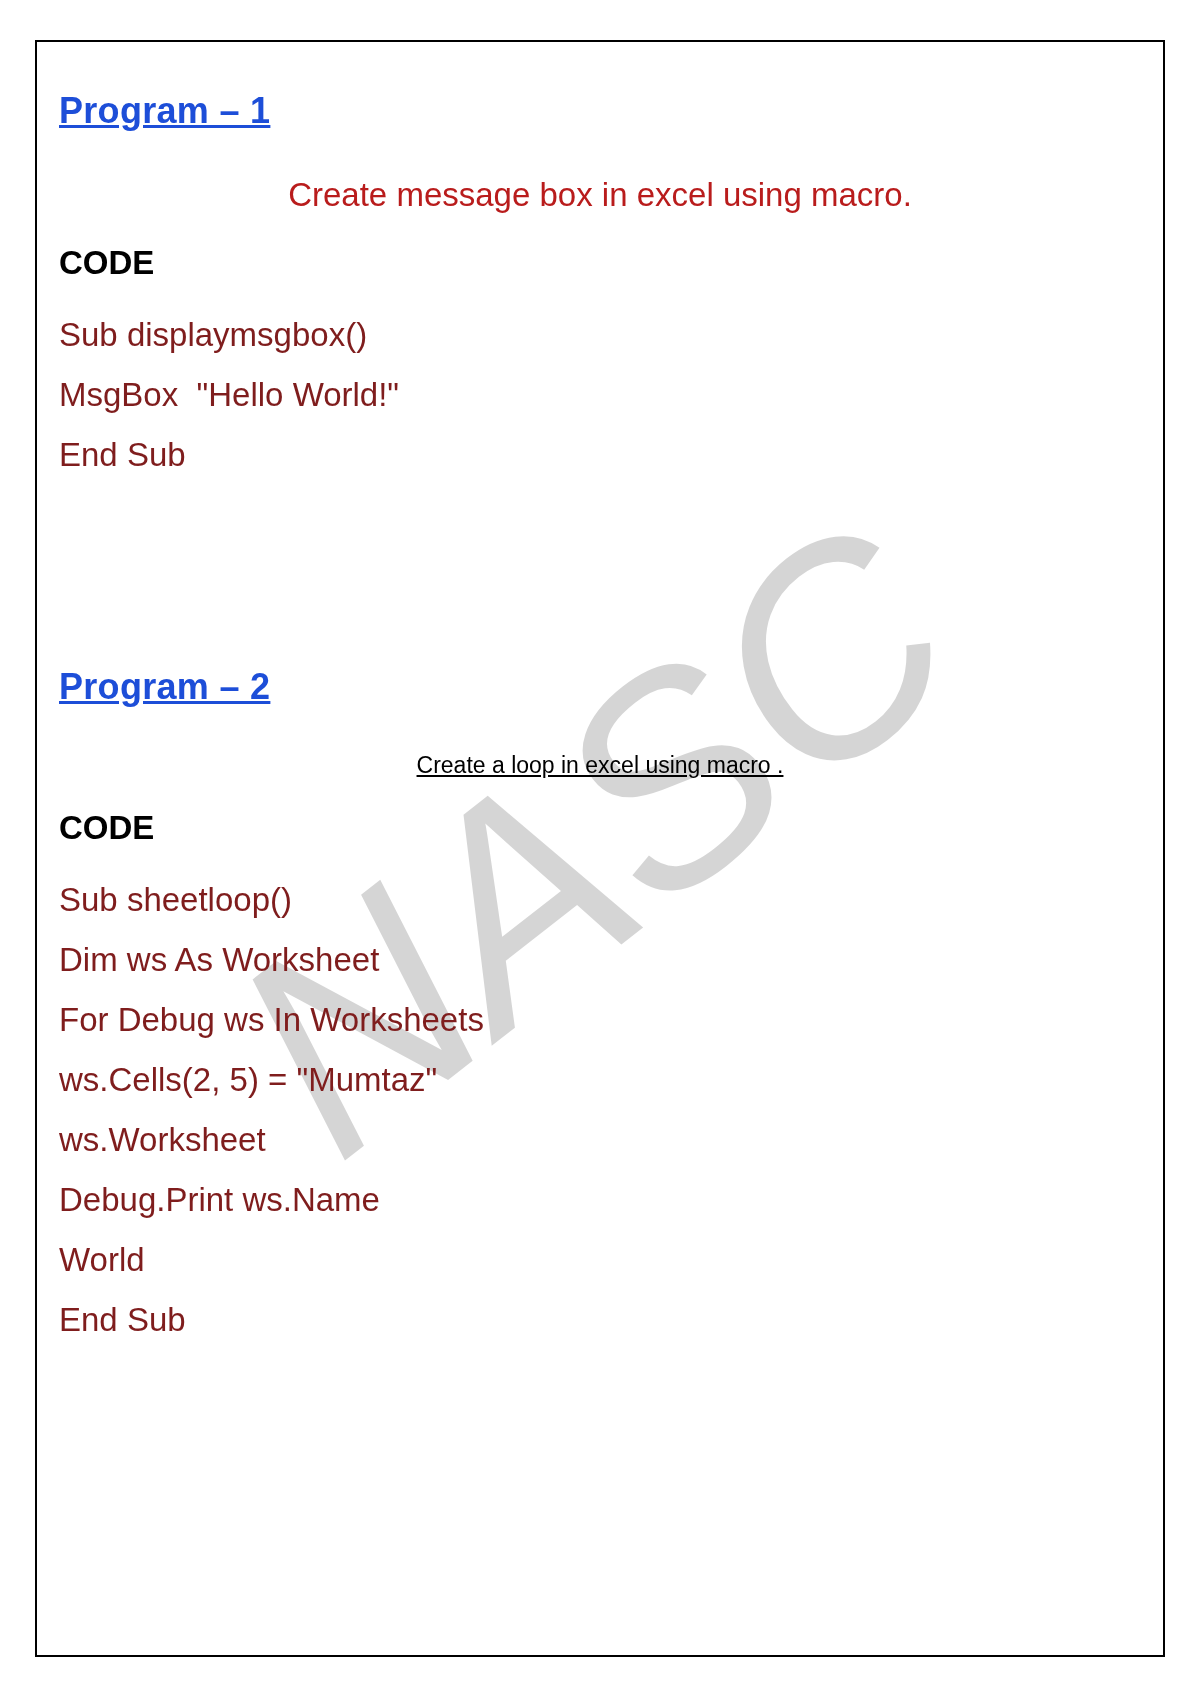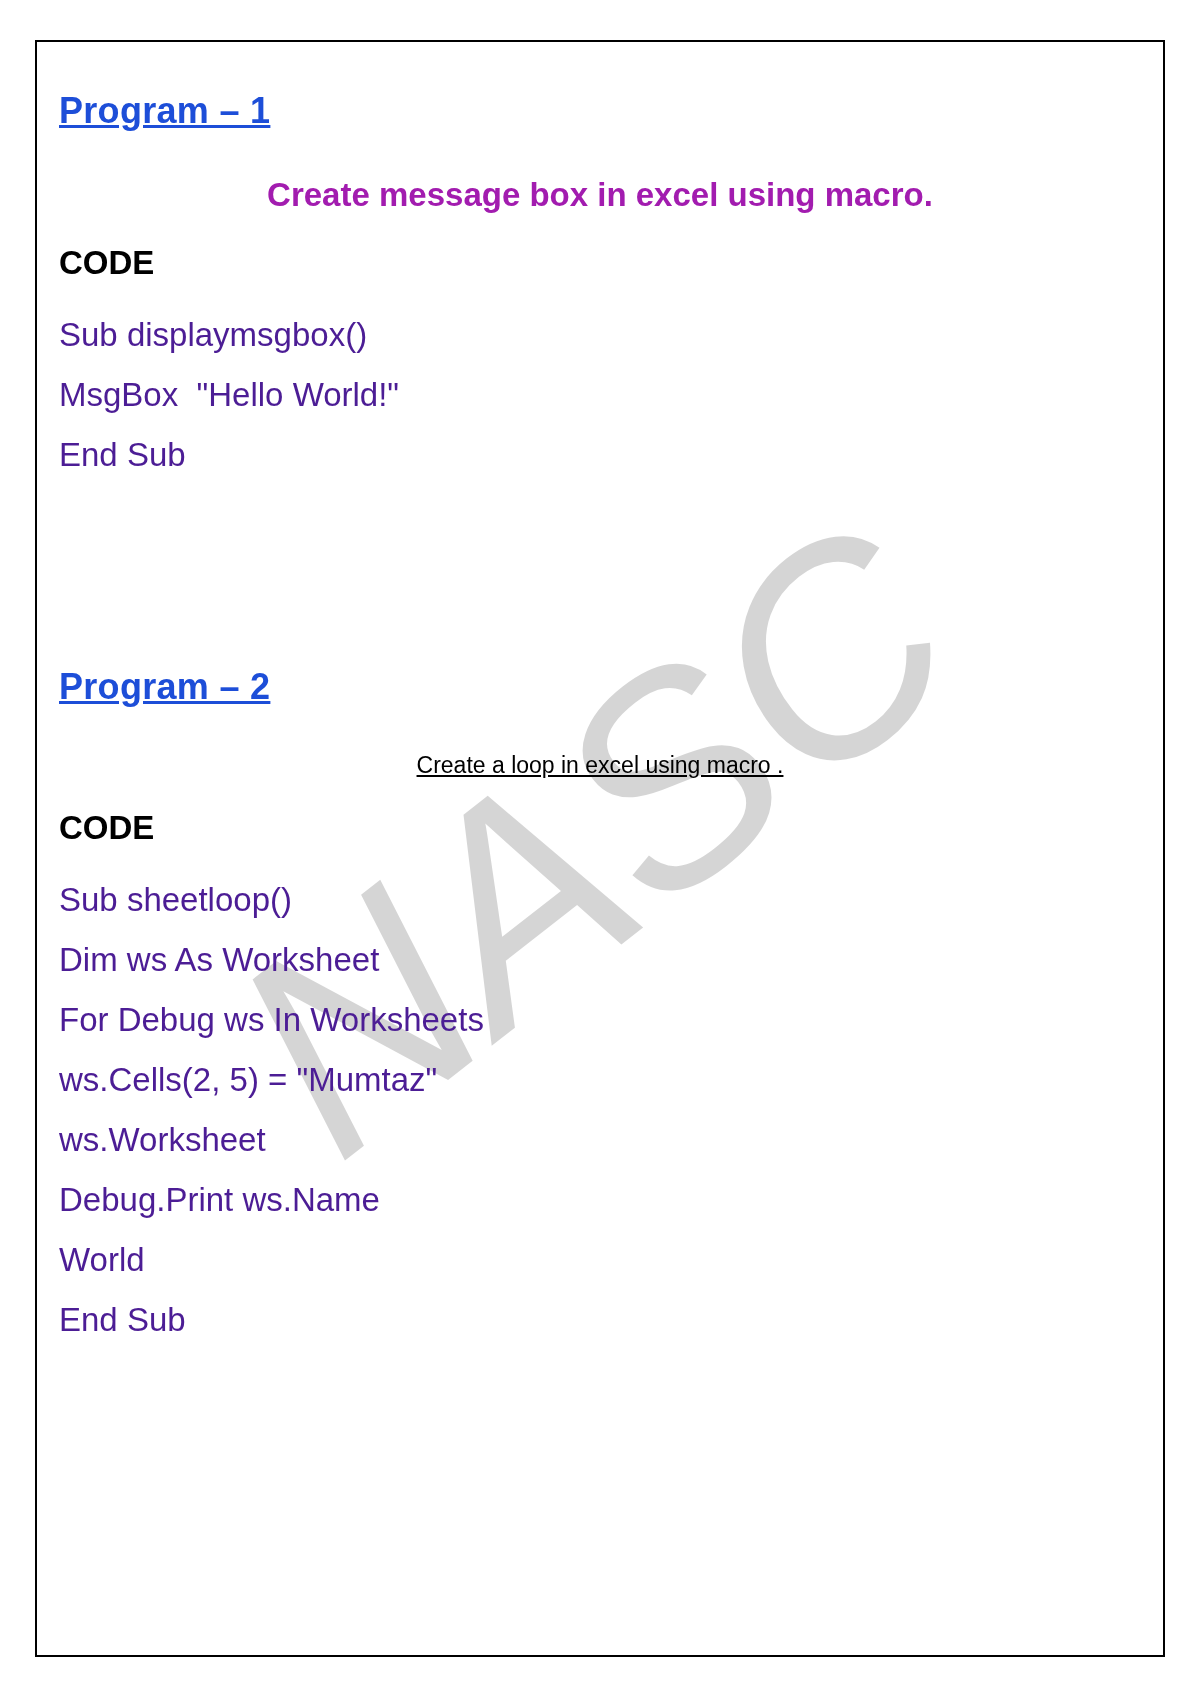--- a/index.html
+++ b/index.html
@@ -39,43 +39,43 @@
     }
     .prog-heading {
       color: #1d4ed8;
       font-weight: 700;
       text-decoration: underline;
       font-size: 36px;
       letter-spacing: 0.3px;
       margin: 0 0 44px 0;
     }
     .subtitle-bold {
-      font-weight: 700;
+      font-weight: 400;
       font-size: 33px;
       text-align: center;
       margin: 0 0 30px 0;
-      color: #a21caf;
+      color: #b91c1c;
     }
     .subtitle-plain {
       font-weight: 400;
       font-size: 23px;
       text-align: center;
       margin: 0 0 30px 0;
       color: #000;
       text-decoration: underline;
     }
     .code-heading {
       font-weight: 700;
       font-size: 33px;
       margin: 0 0 34px 0;
       color: #000;
     }
     .code-block {
       font-size: 33px;
-      color: #4c1d95;
+      color: #7f1d1d;
       font-weight: 400;
       margin: 0 0 0 0;
     }
     .code-line {
       margin: 0 0 22px 0;
       white-space: pre;
     }
     .gap-large {
       height: 170px;
     }

